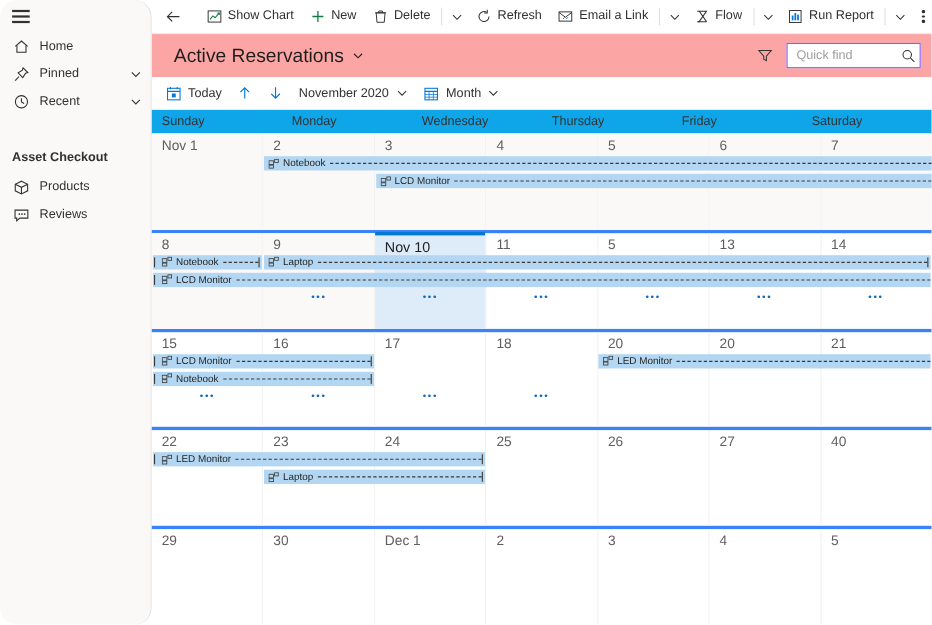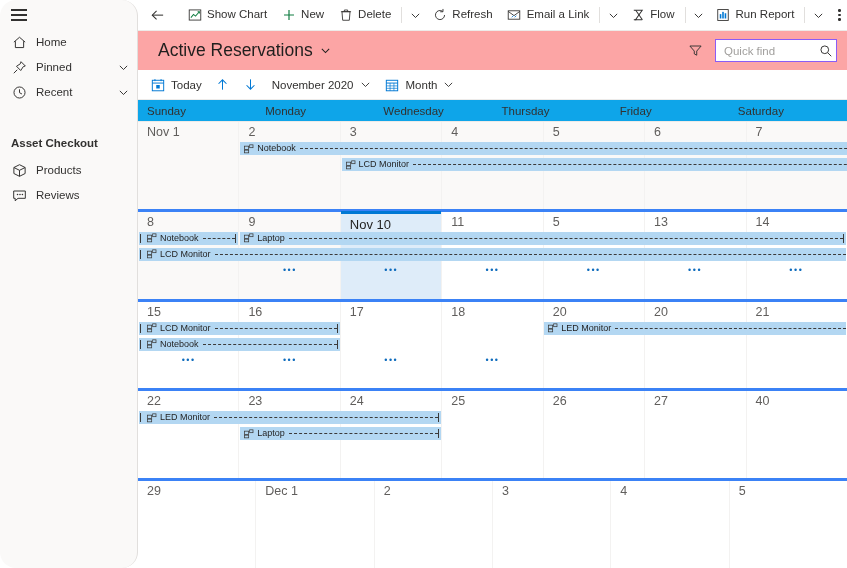--- a/index.html
+++ b/index.html
@@ -839,20 +839,23 @@
                 <span class="ecap-r"></span>
               </div>
             </div>
           </div>
           <div class="week">
             <div class="daycells">
               <div class="daycell">
                 <span class="daynum">29</span>
               </div>
               <div class="daycell">
+                <span class="daynum">30</span>
+              </div>
+              <div class="daycell">
                 <span class="daynum">Dec 1</span>
               </div>
               <div class="daycell">
                 <span class="daynum">2</span>
               </div>
               <div class="daycell">
                 <span class="daynum">3</span>
               </div>
               <div class="daycell">
                 <span class="daynum">4</span>

